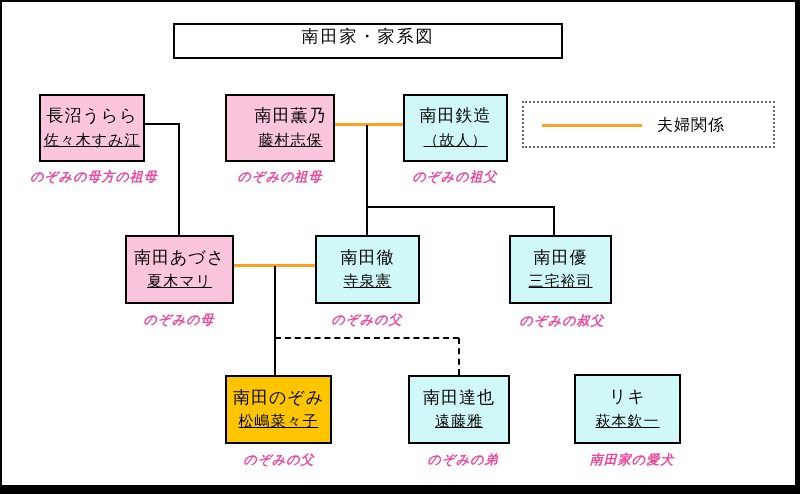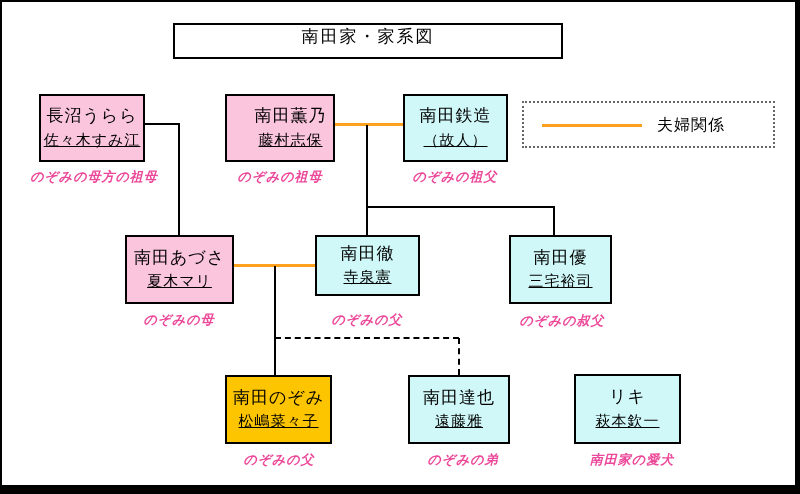--- a/index.html
+++ b/index.html
@@ -82,21 +82,21 @@
     <div class="psub">（故人）</div>
   </div>
   <div class="role" style="left:383px;top:166px;width:140px;">のぞみの祖父</div>
 
   <div class="node" style="left: 123px; top: 233px; width: 109px; height: 69px; background-color: rgb(251, 197, 222);">
     <div class="pname">南田あづさ</div>
     <div class="psub">夏木マリ</div>
   </div>
   <div class="role" style="left:107px;top:309px;width:140px;">のぞみの母</div>
 
-  <div class="node" style="left: 313px; top: 233px; width: 105px; height: 61px; background-color: rgb(208, 248, 248);">
+  <div class="node" style="left: 313px; top: 233px; width: 105px; height: 69px; background-color: rgb(208, 248, 248);">
     <div class="pname">南田徹</div>
     <div class="psub">寺泉憲</div>
   </div>
   <div class="role" style="left:295px;top:309px;width:140px;">のぞみの父</div>
 
   <div class="node" style="left: 507px; top: 233px; width: 103px; height: 69px; background-color: rgb(208, 248, 248);">
     <div class="pname">南田優</div>
     <div class="psub">三宅裕司</div>
   </div>
   <div class="role" style="left:490px;top:310px;width:140px;">のぞみの叔父</div>

